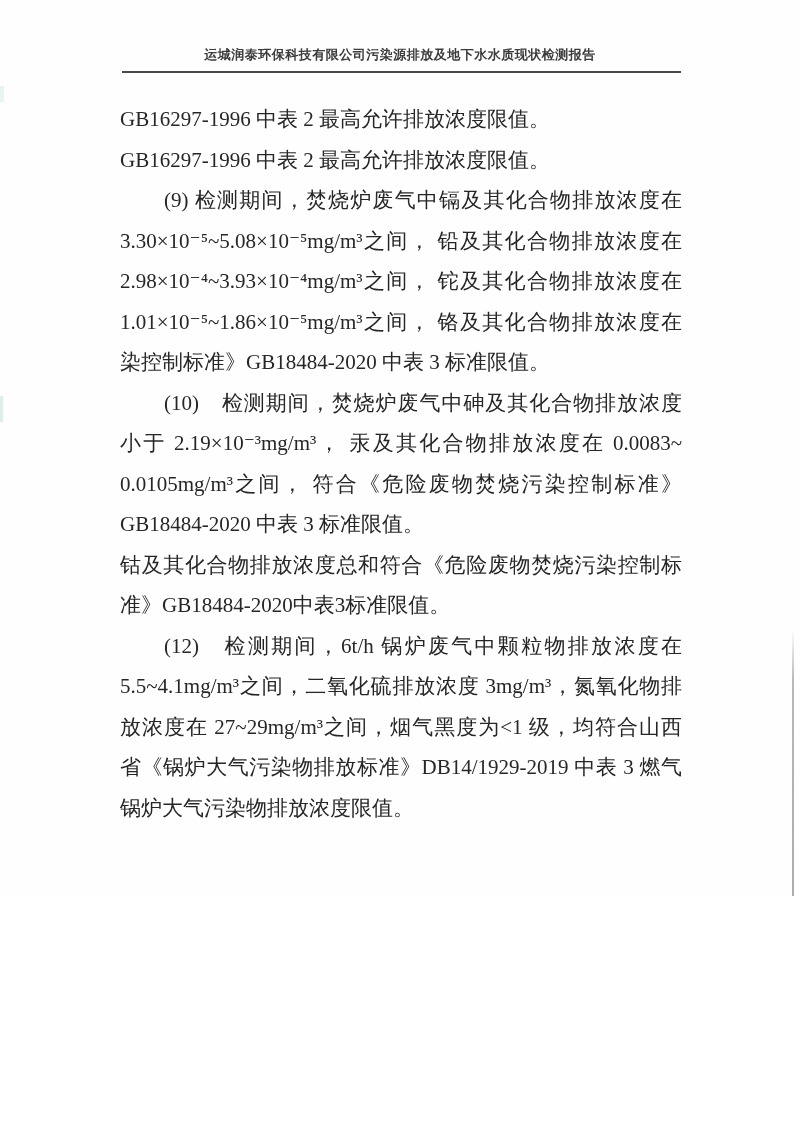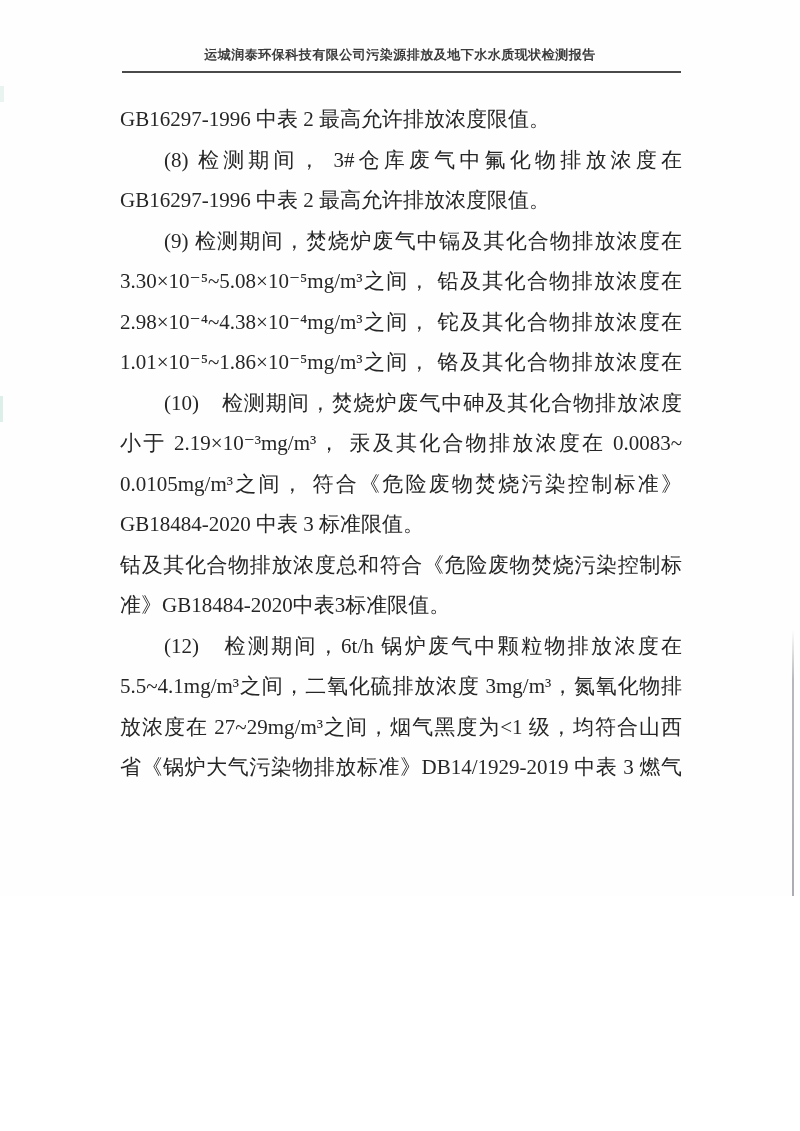--- a/index.html
+++ b/index.html
@@ -113,48 +113,49 @@
   <div class="header-title">运城润泰环保科技有限公司污染源排放及地下水水质现状检测报告</div>
   <div class="header-rule"></div>
 
   <div class="body-text">
 
     <div class="para">
       <div class="line">GB16297-1996 中表 2 最高允许排放浓度限值。</div>
     </div>
 
     <div class="para">
-      <div class="line fill indent">(8) 检测期间， 3#仓库废气中氟化物排放浓度在</div>
       <div class="line">GB16297-1996 中表 2 最高允许排放浓度限值。</div>
     </div>
 
     <div class="para">
       <div class="line fill indent">(9) 检测期间，焚烧炉废气中镉及其化合物排放浓度在</div>
       <div class="line fill">3.30×10⁻⁵~5.08×10⁻⁵mg/m³之间， 铅及其化合物排放浓度在</div>
-      <div class="line fill">2.98×10⁻⁴~4.38×10⁻⁴mg/m³之间， 铊及其化合物排放浓度在</div>
+      <div class="line fill">2.98×10⁻⁴~3.93×10⁻⁴mg/m³之间， 铊及其化合物排放浓度在</div>
       <div class="line fill">1.01×10⁻⁵~1.86×10⁻⁵mg/m³之间， 铬及其化合物排放浓度在</div>
+      <div class="line">染控制标准》GB18484-2020 中表 3 标准限值。</div>
     </div>
 
     <div class="para">
       <div class="line fill indent">(10)　检测期间，焚烧炉废气中砷及其化合物排放浓度</div>
       <div class="line fill">小于 2.19×10⁻³mg/m³， 汞及其化合物排放浓度在 0.0083~</div>
       <div class="line fill">0.0105mg/m³之间， 符合《危险废物焚烧污染控制标准》</div>
       <div class="line">GB18484-2020 中表 3 标准限值。</div>
     </div>
 
     <div class="para">
       <div class="line fill">钴及其化合物排放浓度总和符合《危险废物焚烧污染控制标</div>
       <div class="line">准》GB18484-2020中表3标准限值。</div>
     </div>
 
     <div class="para">
       <div class="line fill indent">(12)　检测期间，6t/h 锅炉废气中颗粒物排放浓度在</div>
       <div class="line fill">5.5~4.1mg/m³之间，二氧化硫排放浓度 3mg/m³，氮氧化物排</div>
       <div class="line fill">放浓度在 27~29mg/m³之间，烟气黑度为&lt;1 级，均符合山西</div>
       <div class="line fill">省《锅炉大气污染物排放标准》DB14/1929-2019 中表 3 燃气</div>
+      <div class="line">锅炉大气污染物排放浓度限值。</div>
     </div>
 
 
   </div>
 
   <div class="footer-page">第 32 页 共 33 页</div>
   <div class="footer-company">山西伟恒环境监测有限公司</div>
 
   <div class="right-edge-line"></div>
   <div class="left-mark-1"></div>

